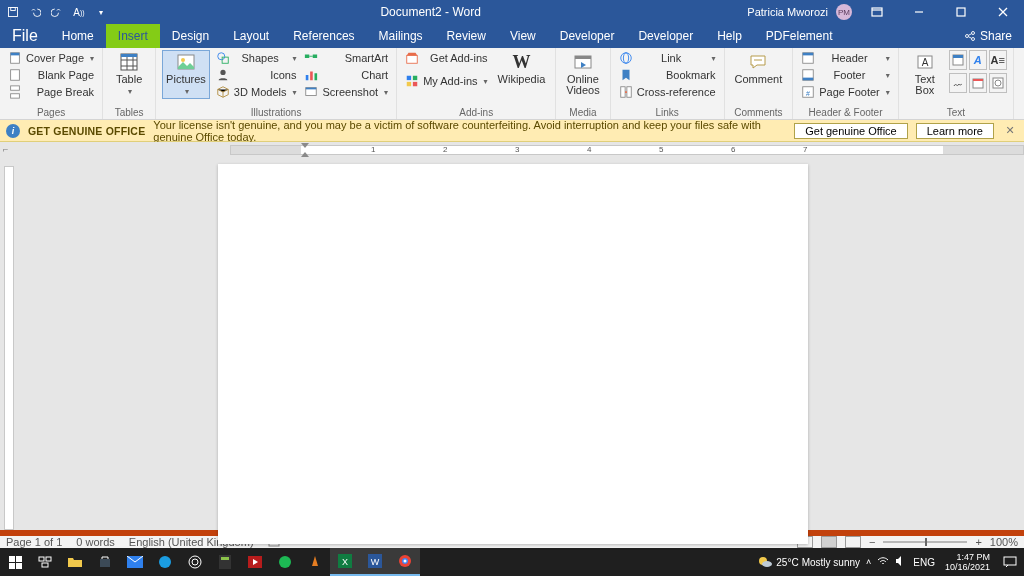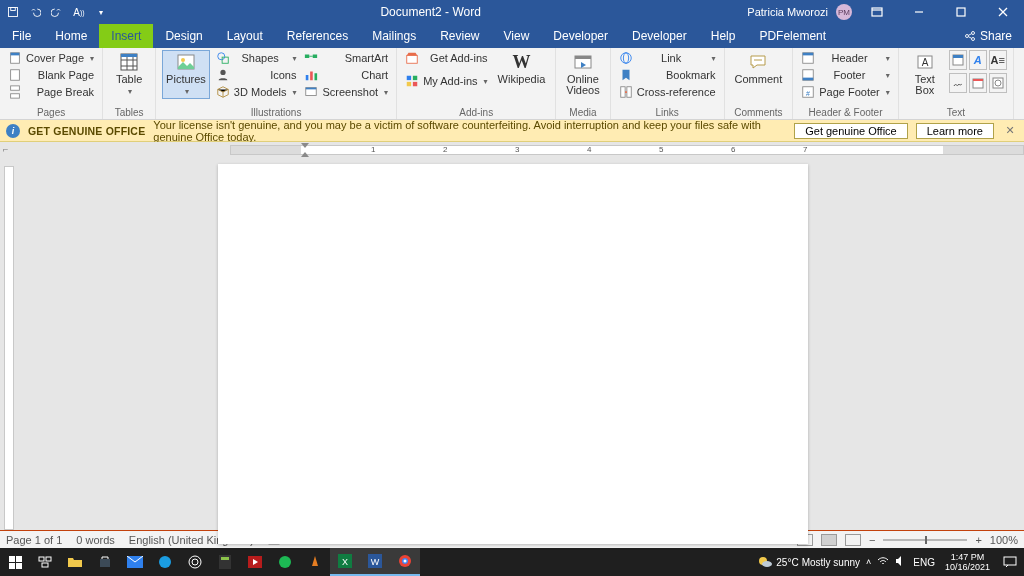--- a/index.html
+++ b/index.html
@@ -11,21 +11,21 @@
   .titlebar .qat span { display: inline-flex; align-items: center; justify-content: center; width: 14px; height: 14px; }
   .titlebar .title { flex: 1; text-align: center; font-size: 12px; }
   .titlebar .acct { display: flex; align-items: center; gap: 8px; padding-right: 4px; }
   .titlebar .avatar { width: 16px; height: 16px; border-radius: 50%; background: #d7b8d9; color: #5a3a5c; font-size: 8px; display: flex; align-items: center; justify-content: center; }
   .titlebar .winbtn { width: 34px; height: 24px; display: flex; align-items: center; justify-content: center; }
   .svgicon { stroke: currentColor; fill: none; stroke-width: 1.2; }
 
   
   .tabs { height: 24px; background: #2b579a; color: #fff; display: flex; align-items: stretch; font-size: 12px; }
   .tab { padding: 0 12px; display: flex; align-items: center; }
-  .tab.file { font-size: 12px; }
+  .tab.file { font-size: 16px; }
   .tab.active { background: #84cc16; color: #2b579a; }
   .tabs .tellme { display: flex; align-items: center; gap: 6px; padding: 0 8px; opacity: .9; }
   .tabs .spacer { flex: 1; }
   .tabs .share { display: flex; align-items: center; gap: 4px; padding: 0 12px; }
 
   
   .ribbon { height: 72px; background: #f3f3f3; border-bottom: 1px solid #d4d4d4; display: flex; }
   .group { border-right: 1px solid #e1e1e1; padding: 2px 6px 0 6px; display: flex; flex-direction: column; }
   .group .body { flex: 1; display: flex; align-items: flex-start; gap: 4px; }
   .group .label { font-size: 10px; color: #666; text-align: center; padding-bottom: 1px; }
@@ -64,33 +64,33 @@
   .ruler-marker { position:absolute; top:-3px; left:70px; width:0; height:0; border-left:4px solid transparent; border-right:4px solid transparent; border-top:5px solid #8a8a8a;}
   .ruler-marker2 { position:absolute; bottom:-3px; left:70px; width:0; height:0; border-left:4px solid transparent; border-right:4px solid transparent; border-bottom:5px solid #8a8a8a;}
 
   .workspace { flex: 1; display: flex; background: #e6e6e6; }
   .vruler { width: 18px; position: relative; }
   .vruler-track { position:absolute; left:4px; top:8px; bottom:0; width:10px; background:#fff; border:1px solid #c8c8c8;}
   .canvas { flex: 1; position: relative; }
   .page { position: absolute; left: 200px; top: 6px; width: 590px; height: 380px; background: #fff; box-shadow: 0 1px 3px rgba(0,0,0,.25); }
 
   
-  .status { height: 18px; background: #f3f3f3; border-top: 1px solid #c2410c; display: flex; align-items: center; font-size: 11px; color: #555; padding: 0 6px; gap: 14px; }
+  .status { height: 18px; background: #f3f3f3; border-top: 6px solid #c2410c; display: flex; align-items: center; font-size: 11px; color: #555; padding: 0 6px; gap: 14px; }
   .status .r { margin-left: auto; display: flex; align-items: center; gap: 8px; }
   .viewbtn { width: 16px; height: 12px; border: 1px solid #9a9a9a; }
   .slider { width: 84px; height: 2px; background: #b8b8b8; position: relative; }
   .slider::before { content:""; position:absolute; left:50%; top:-3px; width:2px; height:8px; background:#666; }
 
   
   .taskbar { height: 28px; background: #1f1f1f; display: flex; align-items: center; color: #fff; font-size: 10px; }
   .taskbar .tbtn { width: 30px; height: 28px; display: flex; align-items: center; justify-content: center; }
   .taskbar .tbtn.active { background: #3a3a3a; border-bottom:2px solid #76b9ed;}
   .taskbar .tray { margin-left: auto; display: flex; align-items: center; gap: 6px; padding-right: 4px; }
   .taskbar .weather { display:flex; align-items:center; gap:3px; }
-  .taskbar .clock { text-align: center; line-height: 10px; font-size: 9px; padding: 0 4px; }
+  .taskbar .clock { text-align: right; line-height: 10px; font-size: 9px; padding: 0 4px; }
   .taskbar .notif { width: 20px; height: 20px; display:flex; align-items:center; justify-content:center; }
   .win-logo { display:grid; grid-template-columns:6px 6px; grid-template-rows:6px 6px; gap:1px;}
   .win-logo span{ background:#fff; }
 </style>
 </head>
 <body>
 
 <div class="titlebar">
   <div class="qat">
     <span>

